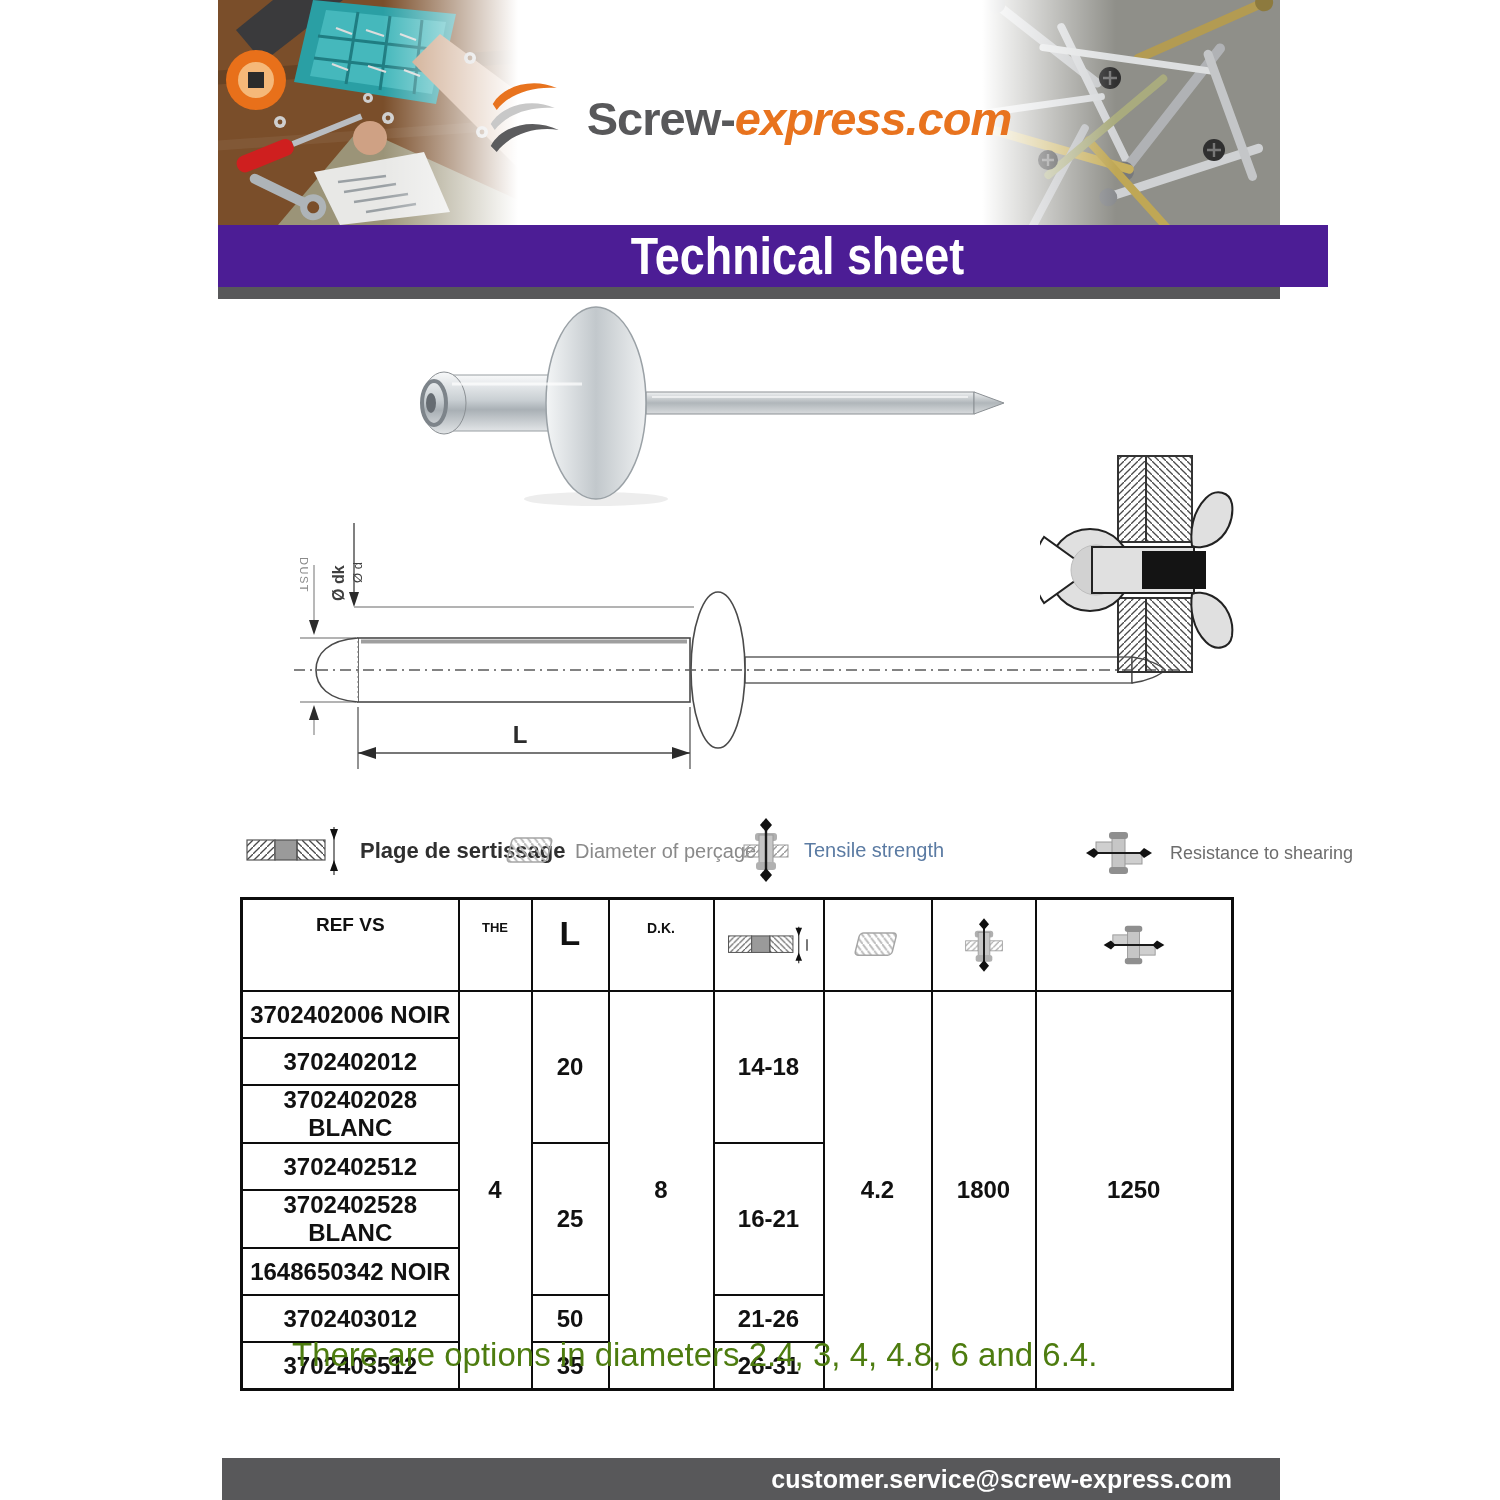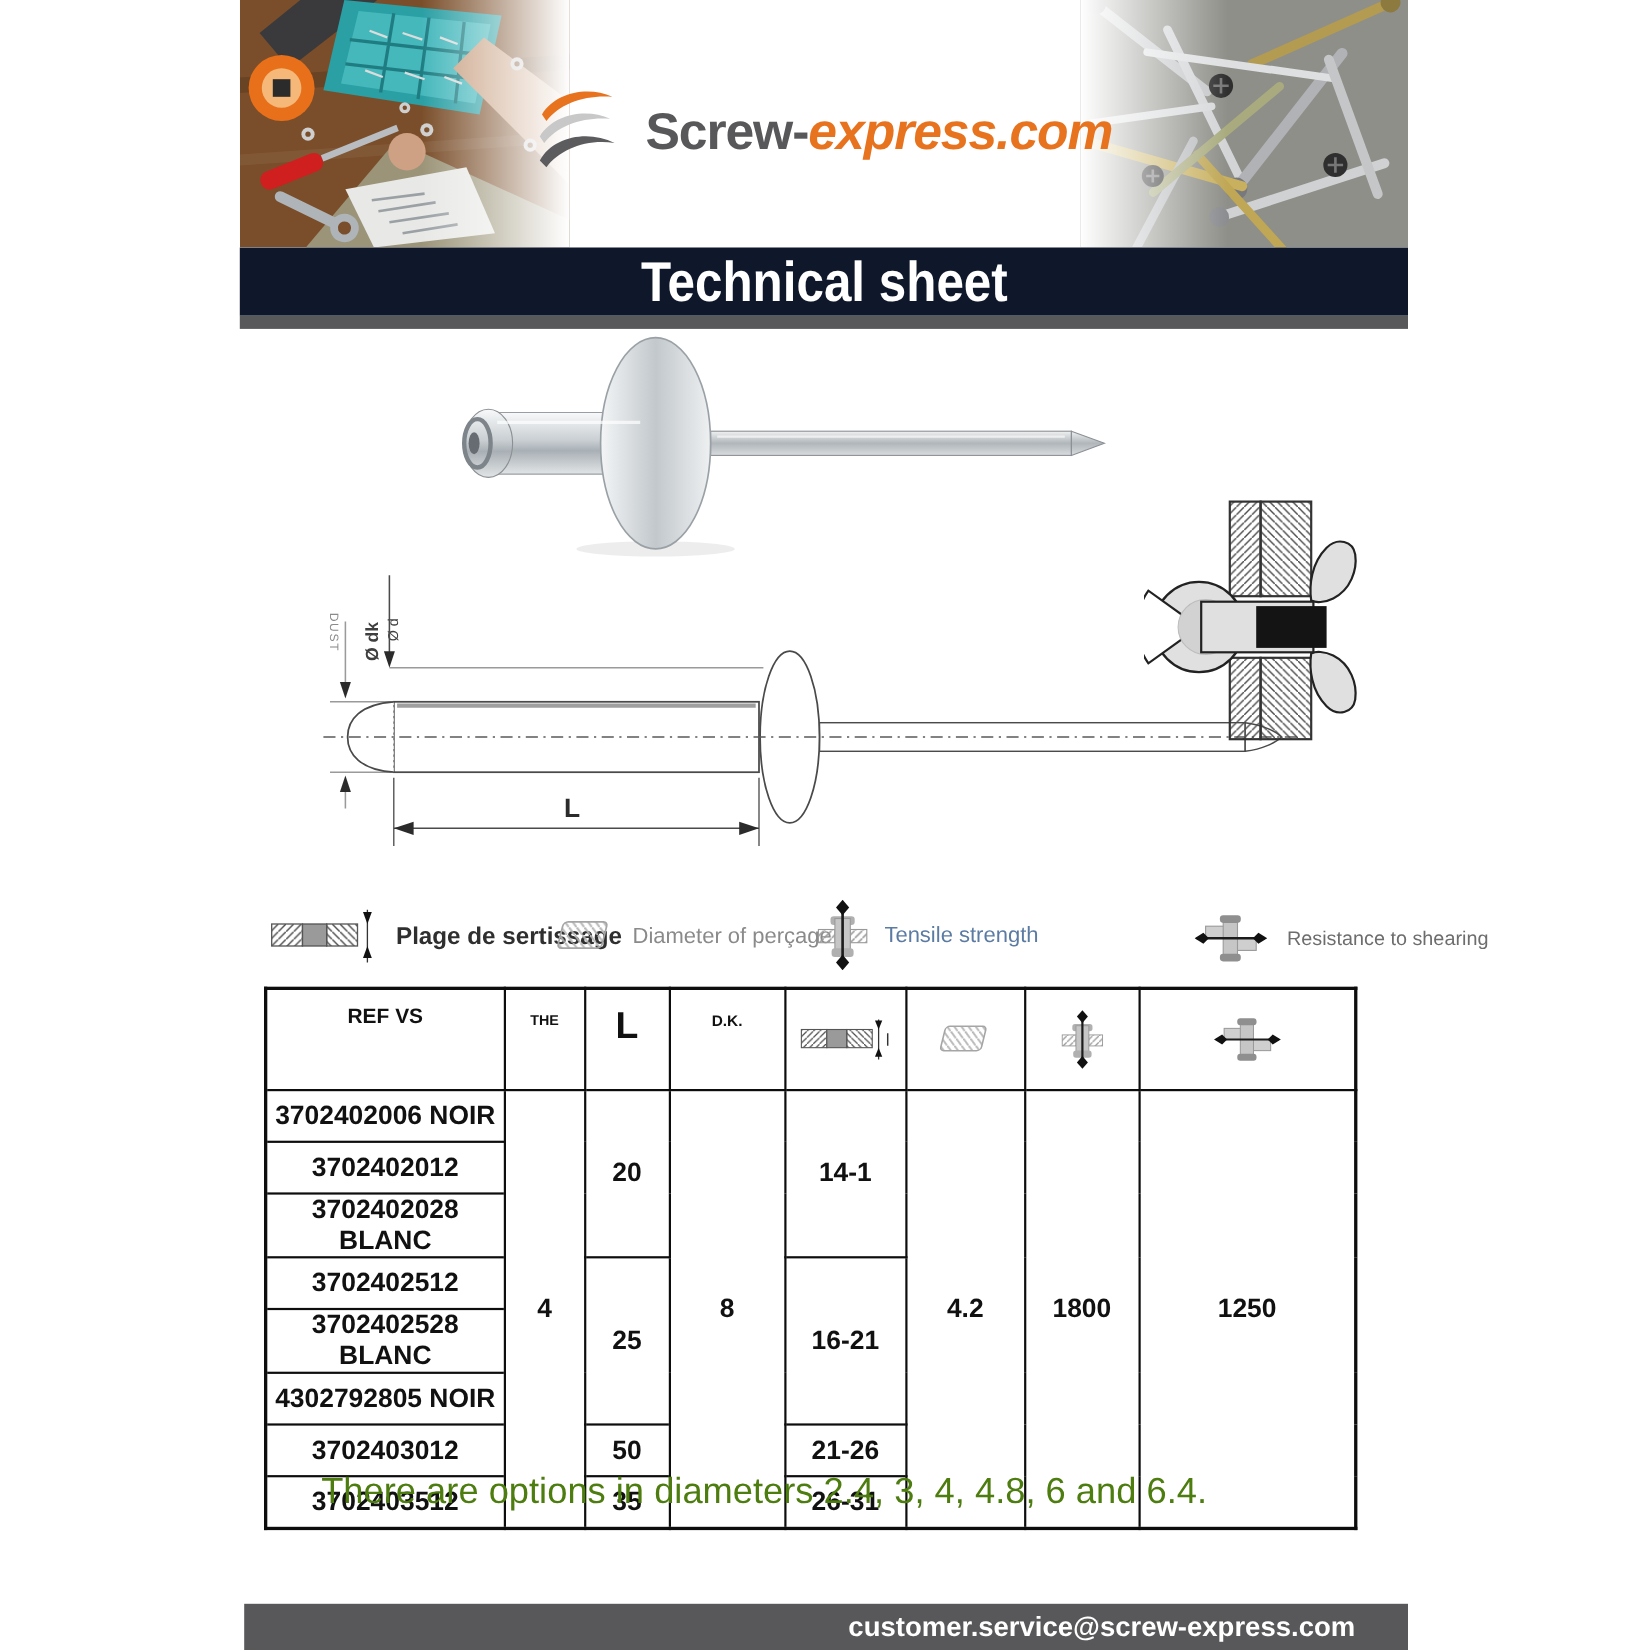--- a/index.html
+++ b/index.html
@@ -12,22 +12,22 @@
   .photo{position:absolute;top:0;height:225px;overflow:hidden;}
   .photo-left{left:0;width:300px;}
   .photo-right{right:0;width:298px;}
   .photo-left::after{content:"";position:absolute;inset:0;background:linear-gradient(to right,rgba(255,255,255,0) 55%,#fff 100%);}
   .photo-right::after{content:"";position:absolute;inset:0;background:linear-gradient(to left,rgba(255,255,255,0) 55%,#fff 100%);}
   .logo{position:absolute;left:50%;top:78px;transform:translateX(-50%);display:flex;align-items:center;gap:22px;}
   .logo-text{font-size:47px;font-weight:bold;letter-spacing:-1px;white-space:nowrap;}
   .logo-text .p1{color:#58585a;}
   .logo-text .p2{color:#e8731e;font-style:italic;}
   
-  .banner{position:absolute;left:218px;top:225px;width:1062px;height:62px;background:#0f172a;
-    display:flex;align-items:center;justify-content:center;}
+  .banner{position:absolute;left:218px;top:225px;width:1062px;height:62px;background:#4c1d95;
+    display:flex;align-items:center;justify-content:center;padding-left:48px;}
   .banner-title{color:#fff;font-size:51px;font-weight:bold;transform:scaleX(.88);letter-spacing:0px;}
   .gray-strip{position:absolute;left:218px;top:287px;width:1062px;height:12px;background:#58585a;}
   
   .fig{position:absolute;}
   
   .legend-item{position:absolute;display:flex;align-items:center;}
   .legend-label{white-space:nowrap;}
   .ll-1{font-size:22px;font-weight:bold;color:#2f2f2f;margin-left:14px;}
   .ll-2{font-size:20px;color:#8a8a8a;margin-left:16px;}
   .ll-3{font-size:20px;color:#5b7ba3;margin-left:14px;}
@@ -401,41 +401,41 @@
           </svg>
         </th>
       </tr>
     </thead>
     <tbody>
       <tr>
         <td class="ref">3702402006 NOIR</td>
         <td class="num" rowspan="8">4</td>
         <td class="num cell-top" rowspan="3">20</td>
         <td class="num" rowspan="8">8</td>
-        <td class="num" rowspan="3">14-1</td>
+        <td class="num" rowspan="3">14-18</td>
         <td class="num" rowspan="8">4.2</td>
         <td class="num" rowspan="8">1800</td>
         <td class="num" rowspan="8">1250</td>
       </tr>
       <tr>
         <td class="ref">3702402012</td>
       </tr>
       <tr>
         <td class="ref">3702402028 BLANC</td>
       </tr>
       <tr>
         <td class="ref">3702402512</td>
         <td class="num cell-top" rowspan="3">25</td>
         <td class="num" rowspan="3">16-21</td>
       </tr>
       <tr>
         <td class="ref">3702402528 BLANC</td>
       </tr>
       <tr>
-        <td class="ref">4302792805 NOIR</td>
+        <td class="ref">1648650342 NOIR</td>
       </tr>
       <tr>
         <td class="ref">3702403012</td>
         <td class="num cell-top">50</td>
         <td class="num">21-26</td>
       </tr>
       <tr>
         <td class="ref">3702403512</td>
         <td class="num cell-top">35</td>
         <td class="num">26-31</td>

